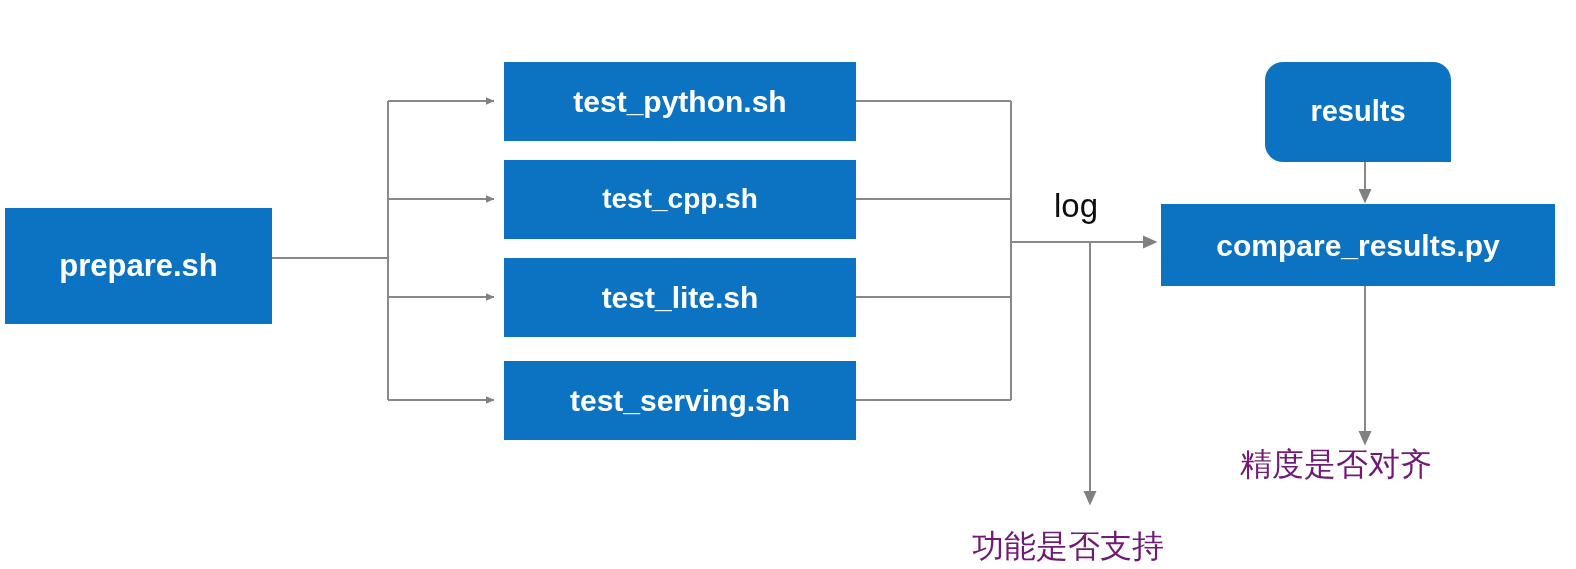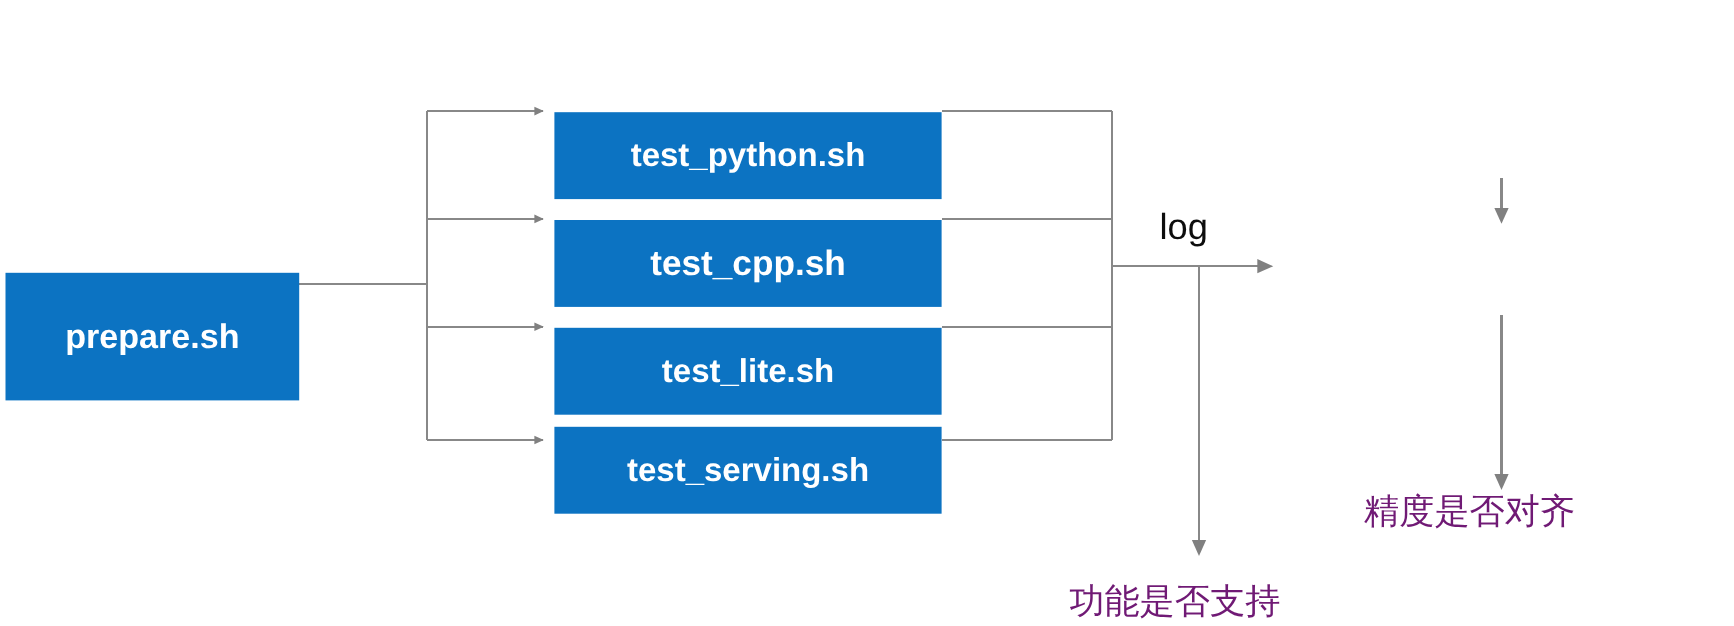--- a/index.html
+++ b/index.html
@@ -32,21 +32,20 @@
     display: flex;
     align-items: center;
     justify-content: center;
     background: #0C73C2;
     color: #ffffff;
     font-weight: bold;
     font-family: "Liberation Sans", "DejaVu Sans", sans-serif;
     letter-spacing: 0px;
     line-height: 1.1;
     user-select: none;
-    margin-top: 40px;
   }
   .node-label {
     display: block;
     text-align: center;
     white-space: nowrap;
   }
   .edge-label {
     position: absolute;
     color: #0d0d0d;
     font-family: "Liberation Sans", "DejaVu Sans", sans-serif;
@@ -60,23 +59,23 @@
     color: #701a75;
     font-family: "Liberation Sans", "DejaVu Sans", sans-serif;
     font-weight: normal;
     white-space: nowrap;
     user-select: none;
   }
 
   
   #node-prepare      { left: 5px;    top: 208px; width: 267px; height: 116px; font-size: 31px; }
   #node-test-python  { left: 504px;  top: 62px;  width: 352px; height: 79px;  font-size: 30px; }
-  #node-test-cpp     { left: 504px;  top: 160px; width: 352px; height: 79px;  font-size: 32px; }
+  #node-test-cpp     { left: 504px;  top: 160px; width: 352px; height: 79px;  font-size: 28px; }
   #node-test-lite    { left: 504px;  top: 258px; width: 352px; height: 79px;  font-size: 30px; }
-  #node-test-serving { left: 504px;  top: 348px; width: 352px; height: 79px;  font-size: 30px; }
+  #node-test-serving { left: 504px;  top: 361px; width: 352px; height: 79px;  font-size: 30px; }
   #node-results      { left: 1265px; top: 62px;  width: 186px; height: 100px; font-size: 29px;
                        border-radius: 18px 18px 0 18px; }
   #node-compare      { left: 1161px; top: 204px; width: 394px; height: 82px;  font-size: 30px; }
 
   
   #label-log         { left: 1054px; top: 187px; font-size: 33px; }
   #label-func-support{ left: 972px;  top: 513px; font-size: 32px; margin-top: 12px; }
   #label-precision   { left: 1240px; top: 443px; font-size: 32px; }
 </style>
 </head>
@@ -134,21 +133,27 @@
   </div>
 
   <div class="node-box" id="node-test-lite">
     <span class="node-label">test_lite.sh</span>
   </div>
 
   <div class="node-box" id="node-test-serving">
     <span class="node-label">test_serving.sh</span>
   </div>
 
+  <div class="node-box" id="node-results">
+    <span class="node-label">results</span>
+  </div>
 
+  <div class="node-box" id="node-compare">
+    <span class="node-label">compare_results.py</span>
+  </div>
 
   <div class="edge-label" id="label-log">log</div>
 
   <div class="annotation-label" id="label-func-support">功能是否支持</div>
 
   <div class="annotation-label" id="label-precision">精度是否对齐</div>
 
 </div>
 
 </body></html>

